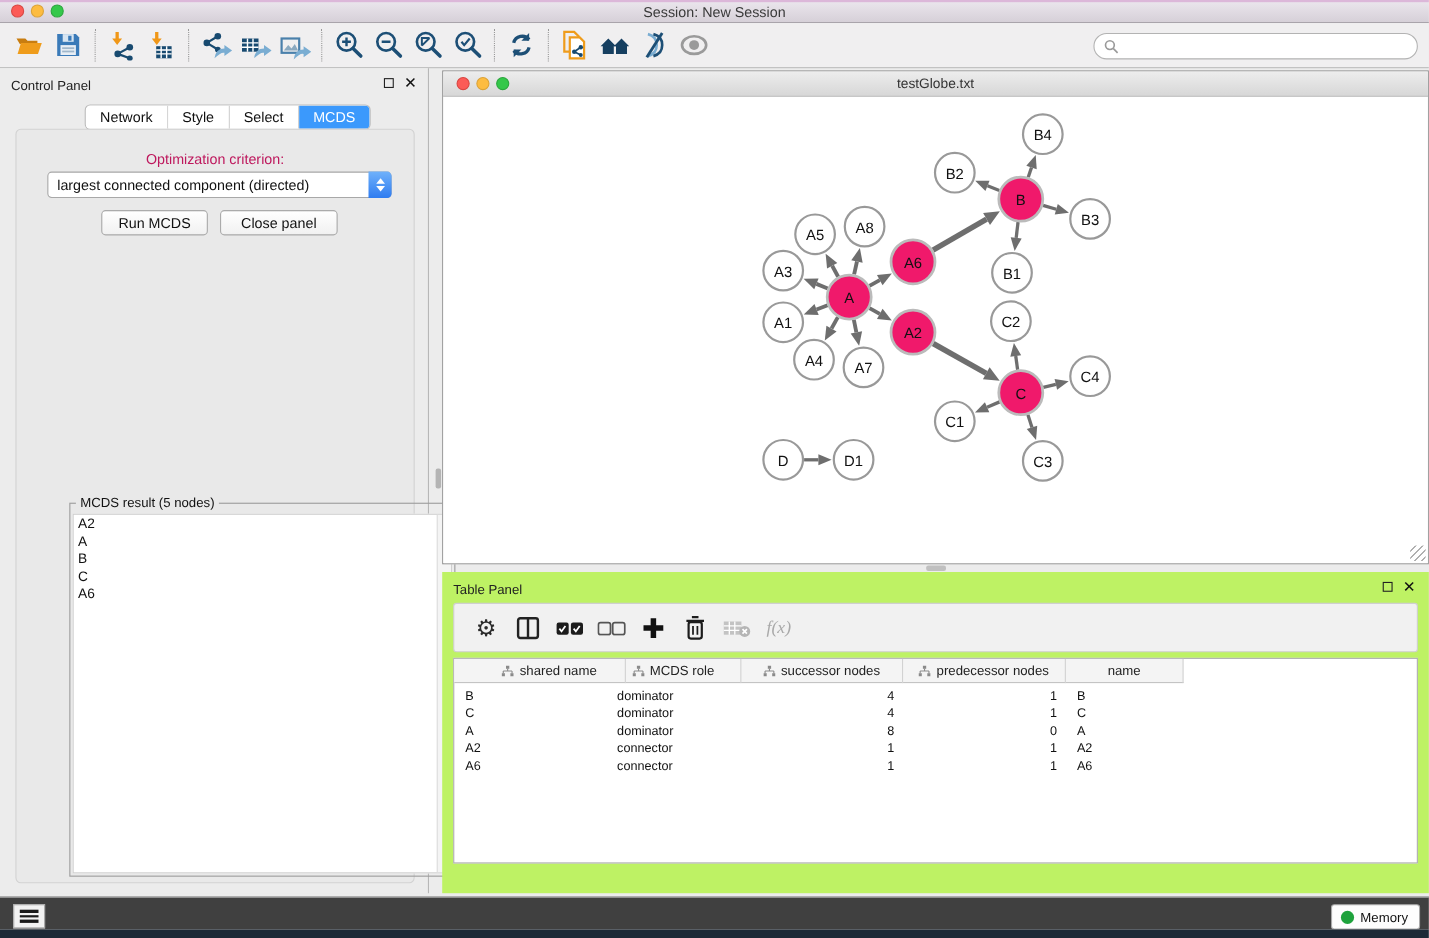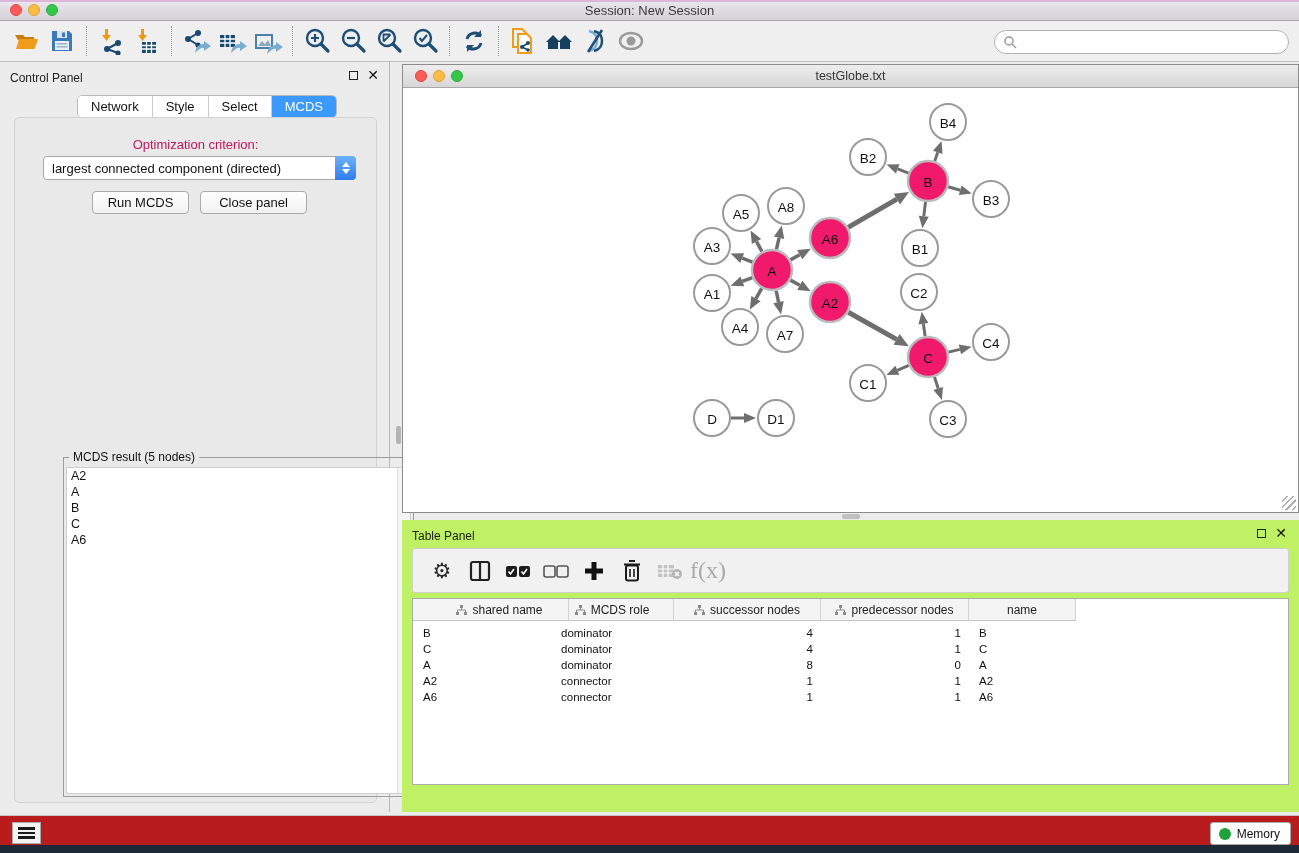--- a/index.html
+++ b/index.html
@@ -72,31 +72,31 @@
   #net-canvas { position:absolute; left:0; top:23px; width:895px; height:424px; background:#fff; }
   #net-grip { position:absolute; right:2px; bottom:2px; width:14px; height:14px;
     background:repeating-linear-gradient(135deg, transparent 0 3px, #b0b0b0 3px 4.5px); cursor:nwse-resize; }
 
   
   #table-panel { left:402px; top:520px; width:897px; height:292px; background:#bef264; }
   #tp-toolbar { position:absolute; left:10px; top:28px; width:877px; height:45px; background:#f1f1f1;
     border:1px solid #cfcfcf; border-radius:3px; display:flex; align-items:center; padding-left:12px; gap:4px; }
   .tp-btn { width:34px; height:34px; display:flex; align-items:center; justify-content:center; cursor:pointer; }
   .gear-glyph { font-family:"DejaVu Sans",sans-serif; font-size:21px; color:#2b2b2b; }
-  .fx-glyph { font-family:"Liberation Serif","DejaVu Serif",serif; font-size:24px; color:#a9a9a9; }
+  .fx-glyph { font-family:"Liberation Serif","DejaVu Serif",serif; font-style:italic; font-size:16px; color:#a9a9a9; }
 
   #tp-table { position:absolute; left:10px; top:78px; width:877px; height:187px; background:#fff; border:1px solid #ababab; }
   #tp-header { position:absolute; left:0; top:0; height:22px; width:663px; background:#f4f4f4; border-bottom:1px solid #c4c4c4; }
   .th-cell { position:absolute; top:0; height:22px; border-right:1px solid #d2d2d2; display:flex; align-items:center; justify-content:center; gap:5px; font-size:12px; color:#222; }
   .td-cell { position:absolute; height:16px; font-size:11.5px; color:#111; line-height:16px; white-space:nowrap; }
   #tp-tabs { position:absolute; left:268px; top:270px; }
   .seg2 { padding:3px 14px; font-size:12.5px; }
 
   
-  #statusbar { left:0; top:815px; width:1299px; height:30px; background:#b91c1c; border-top:1px solid #c6c6c6; }
+  #statusbar { left:0; top:815px; width:1299px; height:30px; background:#404040; border-top:1px solid #c6c6c6; }
   #list-btn { position:absolute; left:12px; top:6px; width:29px; height:22px; background:#f2f2f2; border:1px solid #a9a9a9;
     display:flex; flex-direction:column; justify-content:center; gap:2px; padding:0 5px; cursor:pointer; }
   #list-btn .bar { height:2.5px; background:#1a1a1a; }
   #memory-btn { position:absolute; right:8px; top:6px; height:23px; padding:0 10px 0 8px; background:#fdfdfd;
     border:1px solid #a9a9a9; border-radius:3px; display:flex; align-items:center; gap:6px; font-size:12px; color:#111; cursor:pointer; }
   #memory-dot { width:12px; height:12px; border-radius:50%; background:#1ea23c; }
 
   #desktop-strip { left:0; top:845px; width:1299px; height:8px; background:#1d2936; }
 
   svg { display:block; }

